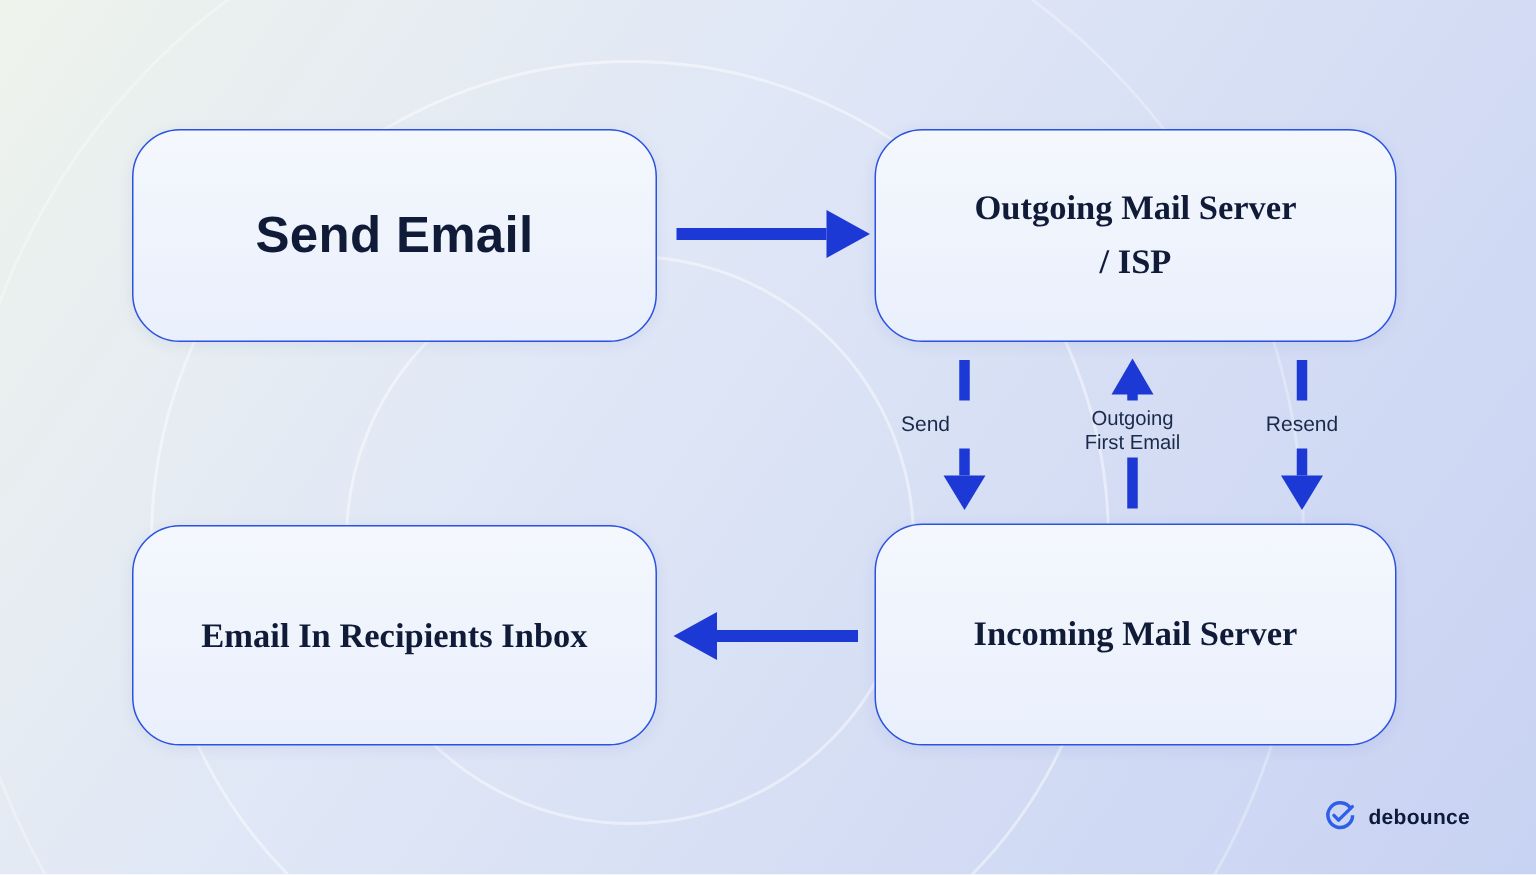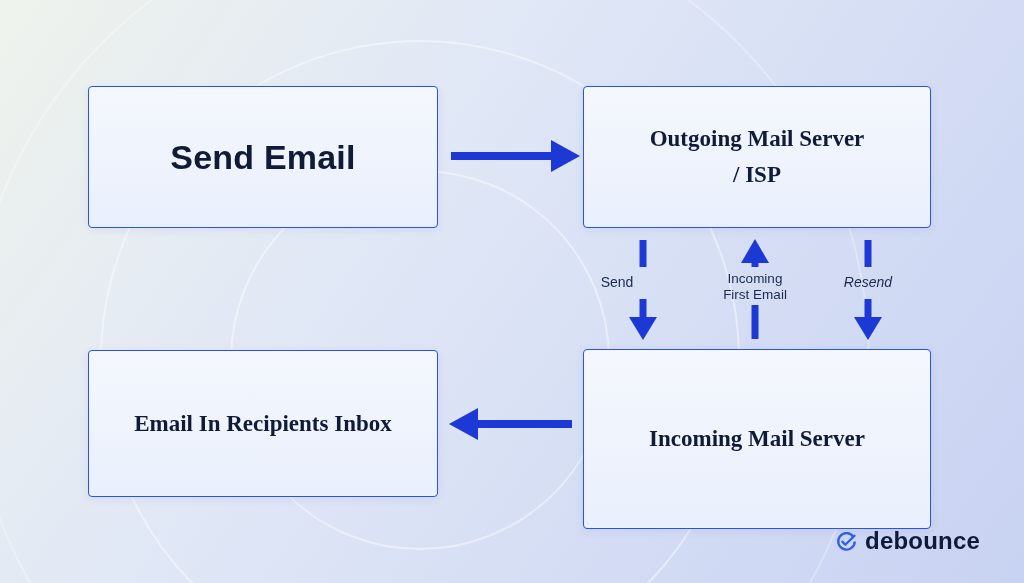--- a/index.html
+++ b/index.html
@@ -36,50 +36,50 @@
     pointer-events:none;
   }
   .arrow-line{stroke:var(--arrow);stroke-width:7;stroke-linecap:butt;}
   .arrow-line.thick{stroke-width:8;}
   .arrow-head{fill:var(--arrow);}
   .node{
     position:absolute;
     display:flex;flex-direction:column;align-items:center;justify-content:center;
     background:linear-gradient(180deg,#f4f8fd 0%,#e9effc 100%);
     border:1.6px solid var(--box-border);
-    border-radius:4px;
+    border-radius:32px;
     color:var(--text);
     text-align:center;
     box-shadow:0 2px 10px rgba(40,60,150,0.08);
   }
   .node.send-email{left:88px;top:86px;width:350px;height:142px;}
   .node.outgoing{left:583px;top:86px;width:348px;height:142px;}
   .node.inbox{left:88px;top:350px;width:350px;height:147px;}
-  .node.incoming{left:583px;top:349px;width:348px;height:180px;}
+  .node.incoming{left:583px;top:349px;width:348px;height:148px;}
   .node .big{font-size:34px;font-weight:800;letter-spacing:0.2px;}
   .node .med{font-size:23px;font-weight:700;line-height:1.55;font-family:Liberation Serif, serif;}
   .arrow-label{
     position:absolute;
     color:var(--label-text);
     font-size:14px;
     text-align:center;
     line-height:1.15;
   }
   .arrow-label.send{left:587px;top:274px;width:60px;}
   .arrow-label.rejected{left:700px;top:271px;width:110px;font-size:13.5px;}
-  .arrow-label.resend{left:833px;top:274px;width:70px;font-style:italic;}
+  .arrow-label.resend{left:833px;top:274px;width:70px;}
   .logo{
     position:absolute;right:44px;bottom:28px;
     display:flex;align-items:center;gap:7px;
   }
   .logo-icon{width:23px;height:23px;display:block;}
   .logo-icon .ring{stroke:var(--logo-icon);fill:none;stroke-width:2.4;}
   .logo-icon .tick{stroke:var(--logo-icon);fill:none;stroke-width:2.4;stroke-linecap:round;stroke-linejoin:round;}
   .logo-text{
-    font-size:24px;font-weight:700;color:var(--logo-text);letter-spacing:0.2px;
+    font-size:14px;font-weight:700;color:var(--logo-text);letter-spacing:0.2px;
   }
 </style>
 </head>
 <body>
 
 <div class="canvas">
 
   <div class="bg-circle c1"></div>
   <div class="bg-circle c2"></div>
   <div class="bg-circle c3"></div>
@@ -128,21 +128,21 @@
     <span class="med">Email In Recipients Inbox</span>
   </div>
 
   <div class="node incoming">
     <span class="med">Incoming Mail Server</span>
   </div>
 
   <div class="arrow-label send">Send</div>
 
   <div class="arrow-label rejected">
-    <span style="display:block">Incoming</span>
+    <span style="display:block">Outgoing</span>
     <span style="display:block">First Email</span>
   </div>
 
   <div class="arrow-label resend">Resend</div>
 
   <div class="logo">
     <svg class="logo-icon" viewBox="0 0 24 24">
       <path class="ring" d="M19.2 7.2 A8.6 8.6 0 1 0 20.6 12"></path>
       <path class="tick" d="M7.6 12.1 l3.2 3.3 L20.4 6"></path>
     </svg>

